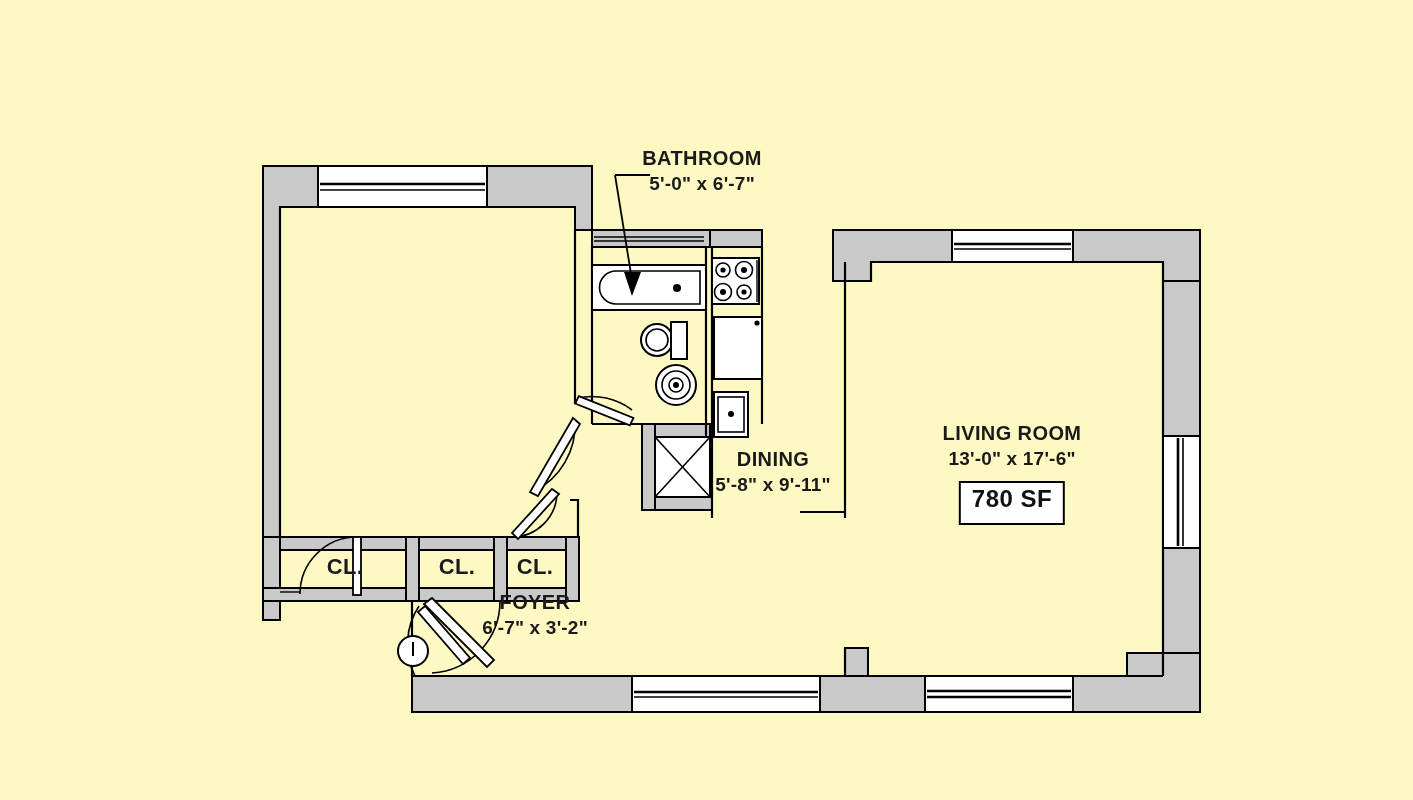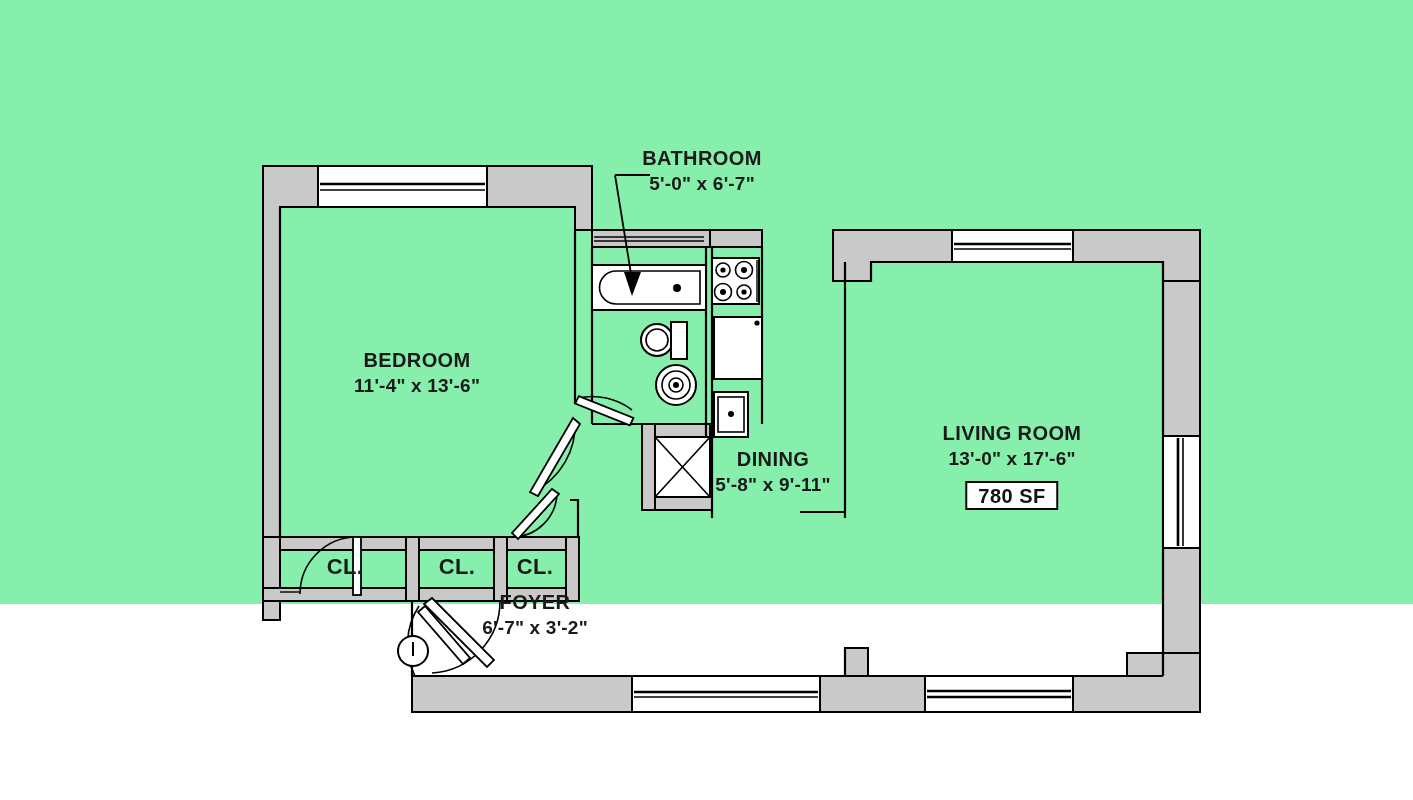--- a/index.html
+++ b/index.html
@@ -9,22 +9,22 @@
   }
   body {
     width: 1413px;
     height: 800px;
     overflow: hidden;
     font-family: "Liberation Sans", sans-serif;
   }
   #plan-root {
     position: relative;
     width: 1413px;
-    height: 604px;
-    background: #86efac;
+    height: 800px;
+    background: #fef9c3;
   }
   #floorplan-svg {
     position: absolute;
     left: 0;
     top: 0;
     width: 1413px;
     height: 800px;
   }
   .wall-fill   { fill: #c9c9c9; stroke: #000000; stroke-width: 2; }
   .room-line   { fill: none; stroke: #000000; stroke-width: 2.2; }
@@ -58,23 +58,23 @@
   }
   .label-small {
     font-size: 22px;
     font-weight: 700;
   }
   .sf-badge {
     position: absolute;
     transform: translateX(-50%);
     border: 2px solid #000000;
     background: #ffffff;
-    padding: 2px 11px 0 11px;
+    padding: 2px 11px 10px 11px;
     font-family: "Liberation Sans", sans-serif;
-    font-size: 20px;
+    font-size: 24px;
     font-weight: 700;
     color: #111111;
     letter-spacing: 0.5px;
     white-space: nowrap;
   }
   .entry-marker {
     position: absolute;
     width: 28px;
     height: 28px;
     border: 2px solid #000000;
@@ -261,24 +261,20 @@
       <path class="leader-head" d="M632,296 L624,272 L641,272 Z"></path>
     </g>
 
   </svg>
 
   <div class="label-text" style="left:702px; top:146px;">
     <span>BATHROOM</span>
     <span class="dim">5'-0" x 6'-7"</span>
   </div>
 
-  <div class="label-text" style="left:417px; top:348px;">
-    <span>BEDROOM</span>
-    <span class="dim">11'-4" x 13'-6"</span>
-  </div>
 
   <div class="label-text" style="left:773px; top:447px;">
     <span>DINING</span>
     <span class="dim">5'-8" x 9'-11"</span>
   </div>
 
   <div class="label-text" style="left:1012px; top:421px;">
     <span>LIVING ROOM</span>
     <span class="dim">13'-0" x 17'-6"</span>
   </div>

